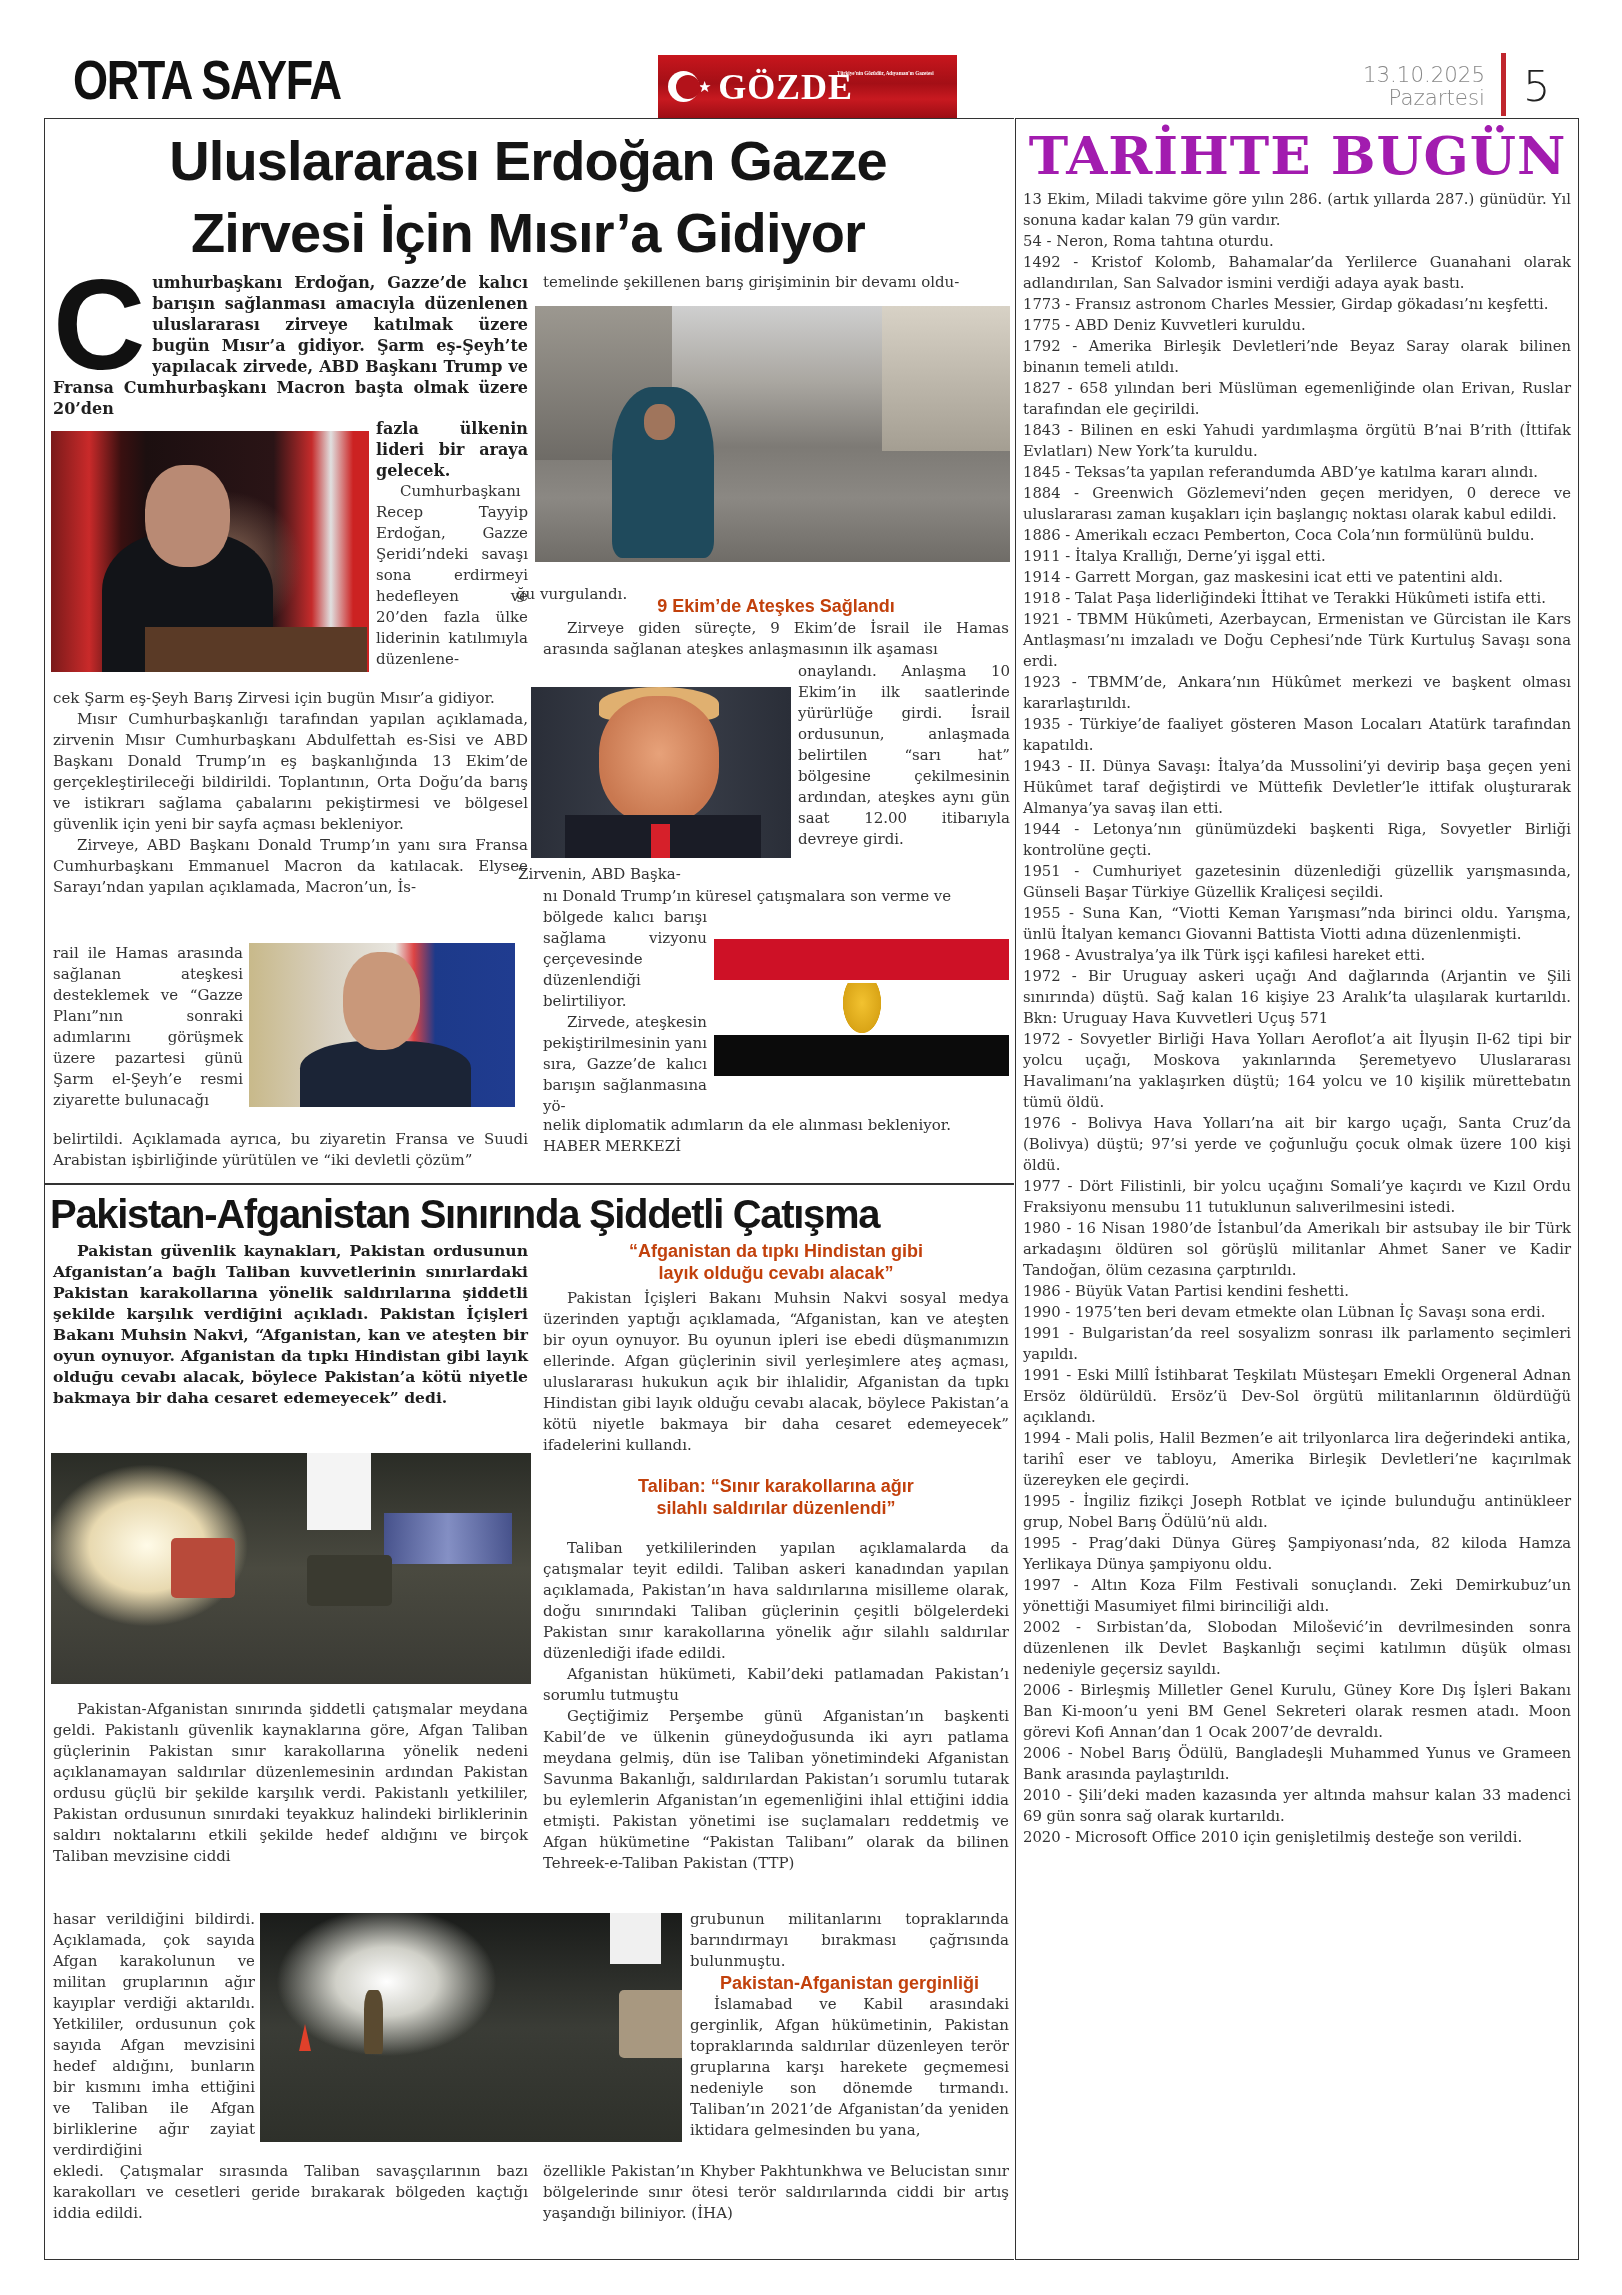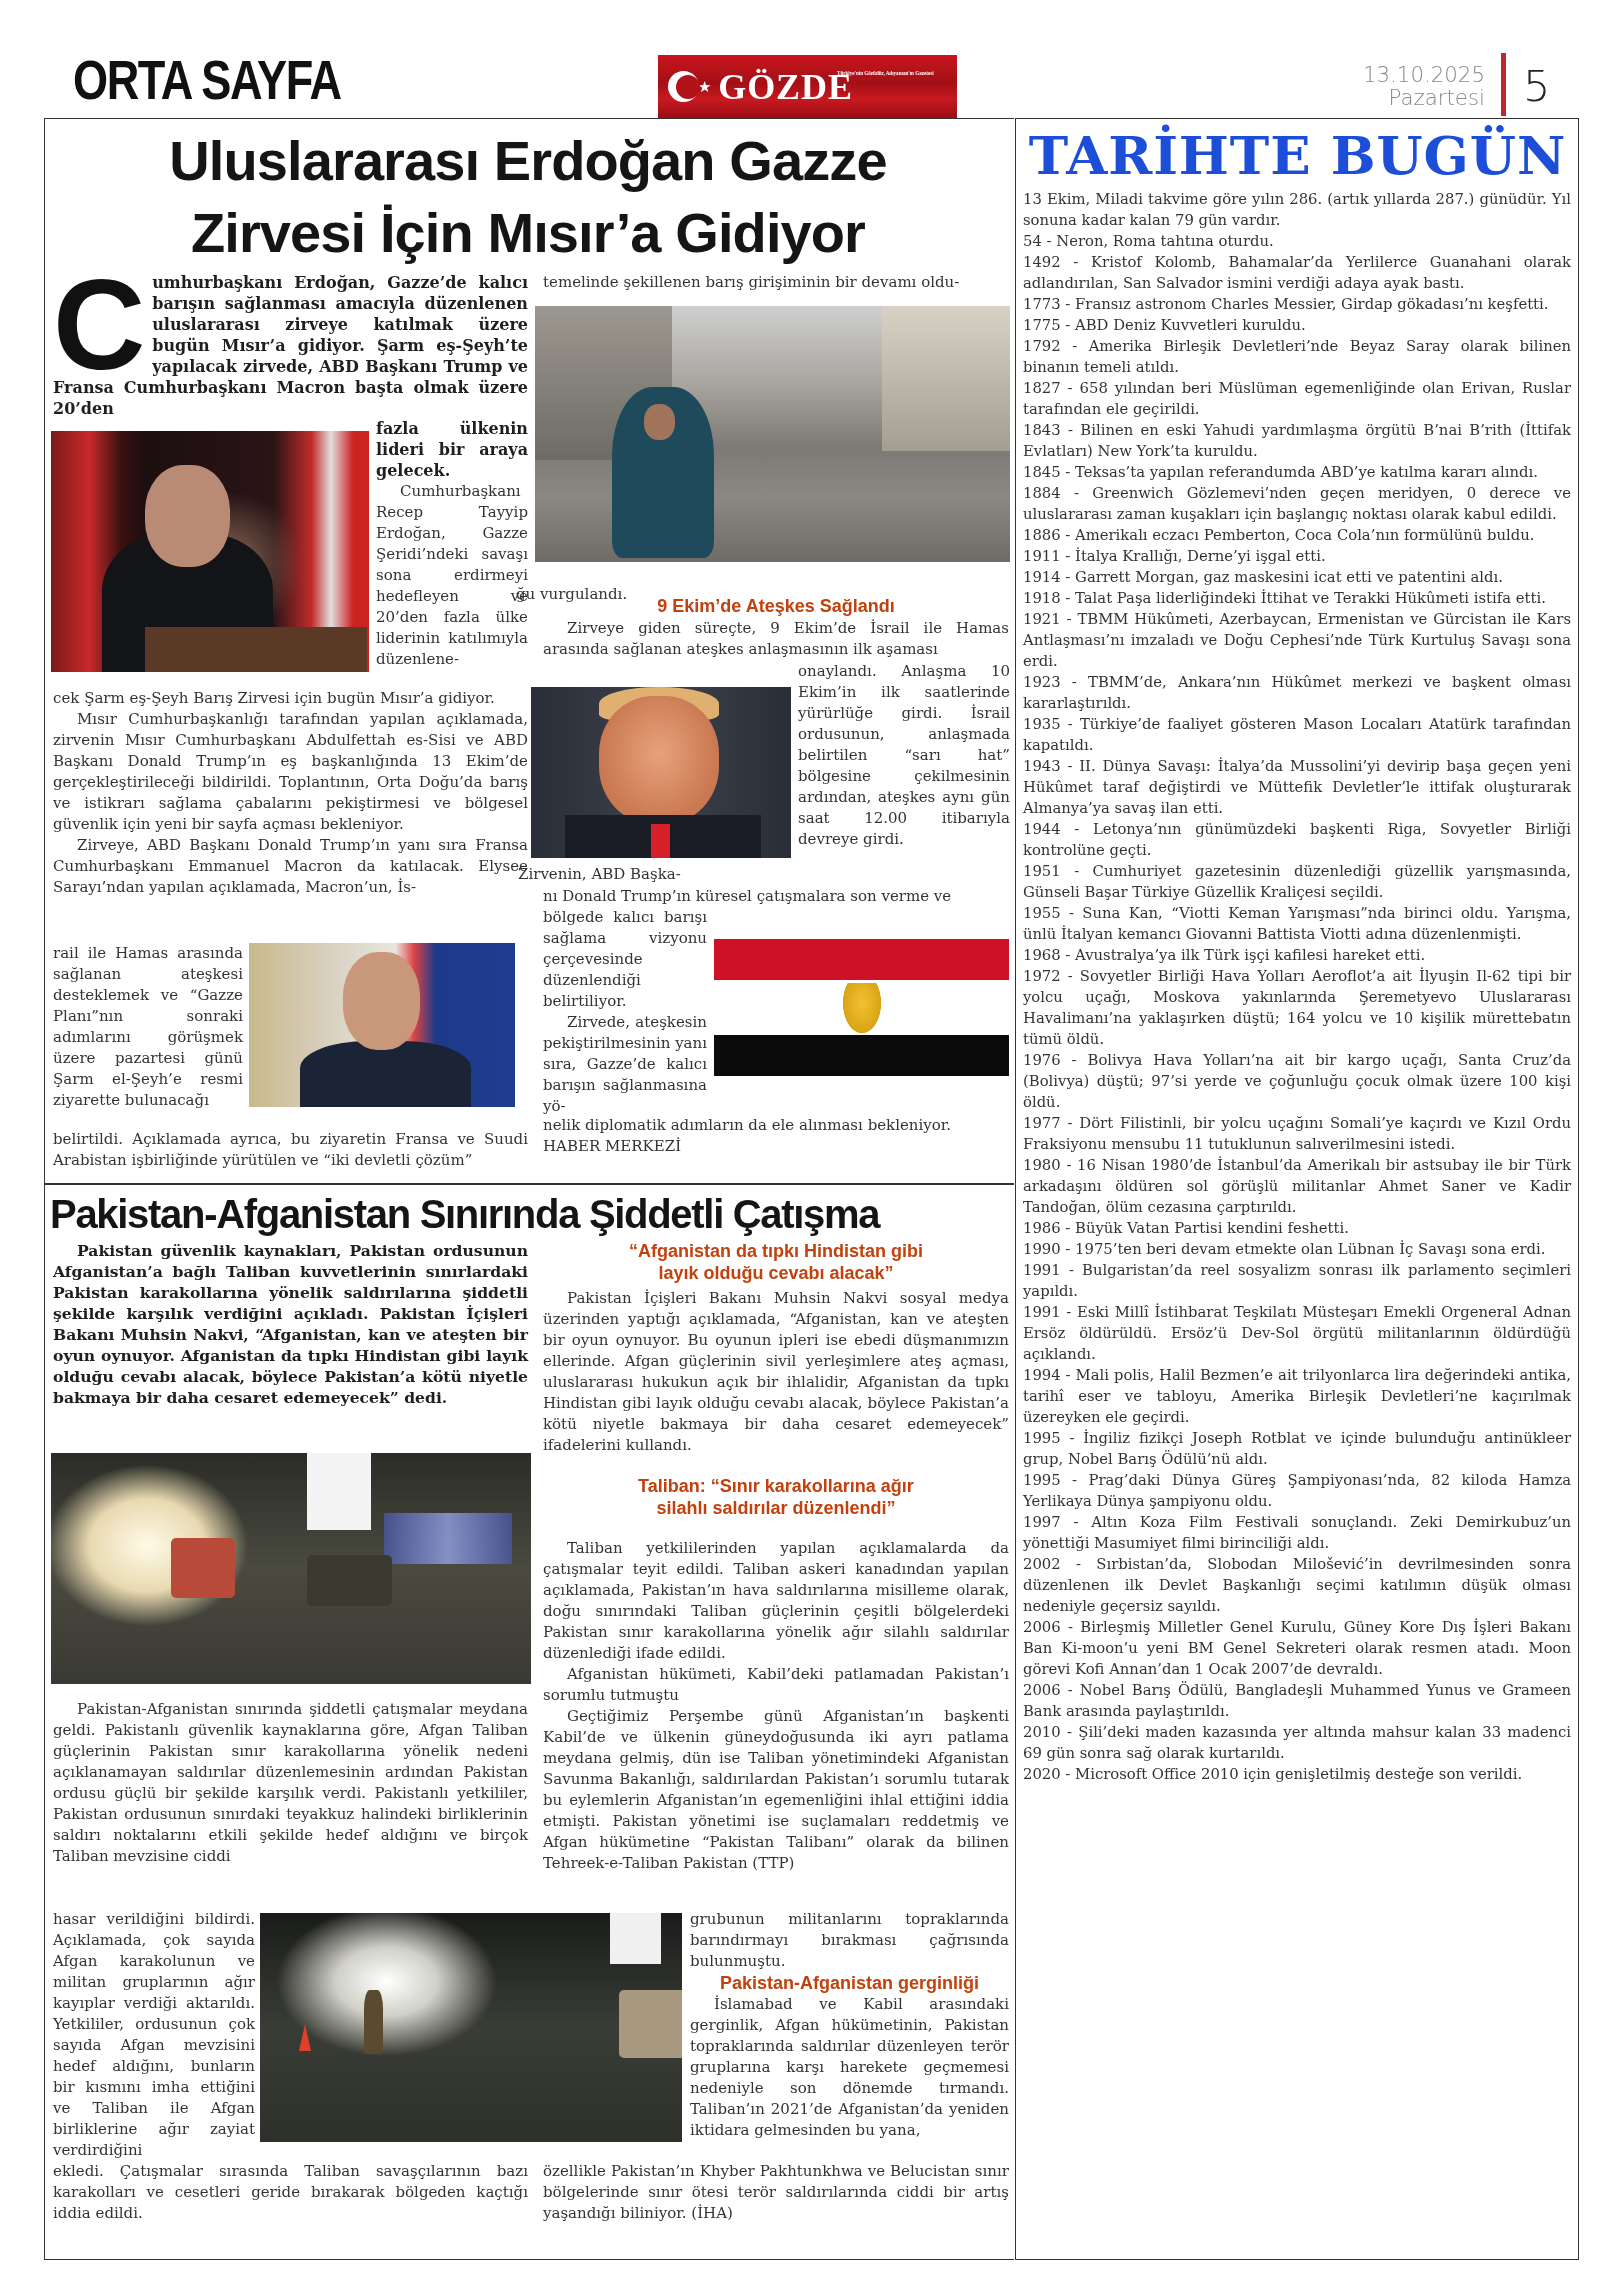--- a/index.html
+++ b/index.html
@@ -20,21 +20,21 @@
   .redbar { left: 1501px; top: 53px; width: 5.1px; height: 63px; background: #c0262d; }
   .pagenum { left: 1523px; top: 65px; font-family: "DejaVu Sans", sans-serif; font-weight: 200; font-size: 43px; line-height: 1; color: #222; }
 
   
   .frame-main { left: 44px; top: 118px; width: 970px; height: 1066px; border: 1.7px solid #333; border-right: none; }
   .frame-right { left: 1015px; top: 118px; width: 564px; height: 2142px; border: 1.7px solid #333; }
   .frame-lower { left: 44px; top: 1184px; width: 970px; height: 1076px; border: 1.7px solid #333; border-right: none; }
 
   
   .headline1 { left: 50px; top: 125px; width: 956px; text-align: center; font-family: "Liberation Sans", sans-serif; font-weight: 700; font-size: 56px; line-height: 72px; color: #151515; letter-spacing: -0.9px; }
-  .tarihte { left: 1020px; top: 125px; width: 555px; text-align: center; font-family: "DejaVu Serif", serif; font-weight: 700; font-size: 53px; line-height: 61px; color: #1d4ed8; letter-spacing: 0.9px; }
+  .tarihte { left: 1020px; top: 125px; width: 555px; text-align: center; font-family: "DejaVu Serif", serif; font-weight: 700; font-size: 53px; line-height: 61px; color: #a21caf; letter-spacing: 0.9px; }
   .headline2 { left: 50px; top: 1192px; width: 956px; font-family: "Liberation Sans", sans-serif; font-weight: 700; font-size: 40px; line-height: 44px; color: #151515; letter-spacing: -1.3px; white-space: nowrap; }
 
   
   .txt { font-family: "DejaVu Serif", serif; font-size: 15px; line-height: 21px; color: #333; text-align: justify; hyphens: auto; }
   .txt p { text-indent: 24px; }
   .txt p.noind { text-indent: 0; }
   .bold { font-weight: 700; color: #1f1f1f; }
   .subhead { font-family: "Liberation Sans", sans-serif; font-weight: 700; font-size: 18px; line-height: 22px; text-align: center; color: #c2410c; }
   .tb { font-family: "DejaVu Serif", serif; font-size: 14.8px; line-height: 21px; color: #333; text-align: justify; }
   .tb p { text-indent: 0; }
@@ -195,20 +195,21 @@
       <p>1914 - Garrett Morgan, gaz maskesini icat etti ve patentini aldı.</p>
       <p>1918 - Talat Paşa liderliğindeki İttihat ve Terakki Hükûmeti istifa etti.</p>
       <p>1921 - TBMM Hükûmeti, Azerbaycan, Ermenistan ve Gürcistan ile Kars Antlaşması’nı imzaladı ve Doğu Cephesi’nde Türk Kurtuluş Savaşı sona erdi.</p>
       <p>1923 - TBMM’de, Ankara’nın Hükûmet merkezi ve başkent olması kararlaştırıldı.</p>
       <p>1935 - Türkiye’de faaliyet gösteren Mason Locaları Atatürk tarafından kapatıldı.</p>
       <p>1943 - II. Dünya Savaşı: İtalya’da Mussolini’yi devirip başa geçen yeni Hükûmet taraf değiştirdi ve Müttefik Devletler’le ittifak oluşturarak Almanya’ya savaş ilan etti.</p>
       <p>1944 - Letonya’nın günümüzdeki başkenti Riga, Sovyetler Birliği kontrolüne geçti.</p>
       <p>1951 - Cumhuriyet gazetesinin düzenlediği güzellik yarışmasında, Günseli Başar Türkiye Güzellik Kraliçesi seçildi.</p>
       <p>1955 - Suna Kan, “Viotti Keman Yarışması”nda birinci oldu. Yarışma, ünlü İtalyan kemancı Giovanni Battista Viotti adına düzenlenmişti.</p>
       <p>1968 - Avustralya’ya ilk Türk işçi kafilesi hareket etti.</p>
+      <p>1972 - Bir Uruguay askeri uçağı And dağlarında (Arjantin ve Şili sınırında) düştü. Sağ kalan 16 kişiye 23 Aralık’ta ulaşılarak kurtarıldı. Bkn: Uruguay Hava Kuvvetleri Uçuş 571</p>
       <p>1972 - Sovyetler Birliği Hava Yolları Aeroflot’a ait İlyuşin Il-62 tipi bir yolcu uçağı, Moskova yakınlarında Şeremetyevo Uluslararası Havalimanı’na yaklaşırken düştü; 164 yolcu ve 10 kişilik mürettebatın tümü öldü.</p>
       <p>1976 - Bolivya Hava Yolları’na ait bir kargo uçağı, Santa Cruz’da (Bolivya) düştü; 97’si yerde ve çoğunluğu çocuk olmak üzere 100 kişi öldü.</p>
       <p>1977 - Dört Filistinli, bir yolcu uçağını Somali’ye kaçırdı ve Kızıl Ordu Fraksiyonu mensubu 11 tutuklunun salıverilmesini istedi.</p>
       <p>1980 - 16 Nisan 1980’de İstanbul’da Amerikalı bir astsubay ile bir Türk arkadaşını öldüren sol görüşlü militanlar Ahmet Saner ve Kadir Tandoğan, ölüm cezasına çarptırıldı.</p>
       <p>1986 - Büyük Vatan Partisi kendini feshetti.</p>
       <p>1990 - 1975’ten beri devam etmekte olan Lübnan İç Savaşı sona erdi.</p>
       <p>1991 - Bulgaristan’da reel sosyalizm sonrası ilk parlamento seçimleri yapıldı.</p>
       <p>1991 - Eski Millî İstihbarat Teşkilatı Müsteşarı Emekli Orgeneral Adnan Ersöz öldürüldü. Ersöz’ü Dev-Sol örgütü militanlarının öldürdüğü açıklandı.</p>
       <p>1994 - Mali polis, Halil Bezmen’e ait trilyonlarca lira değerindeki antika, tarihî eser ve tabloyu, Amerika Birleşik Devletleri’ne kaçırılmak üzereyken ele geçirdi.</p>
       <p>1995 - İngiliz fizikçi Joseph Rotblat ve içinde bulunduğu antinükleer grup, Nobel Barış Ödülü’nü aldı.</p>

